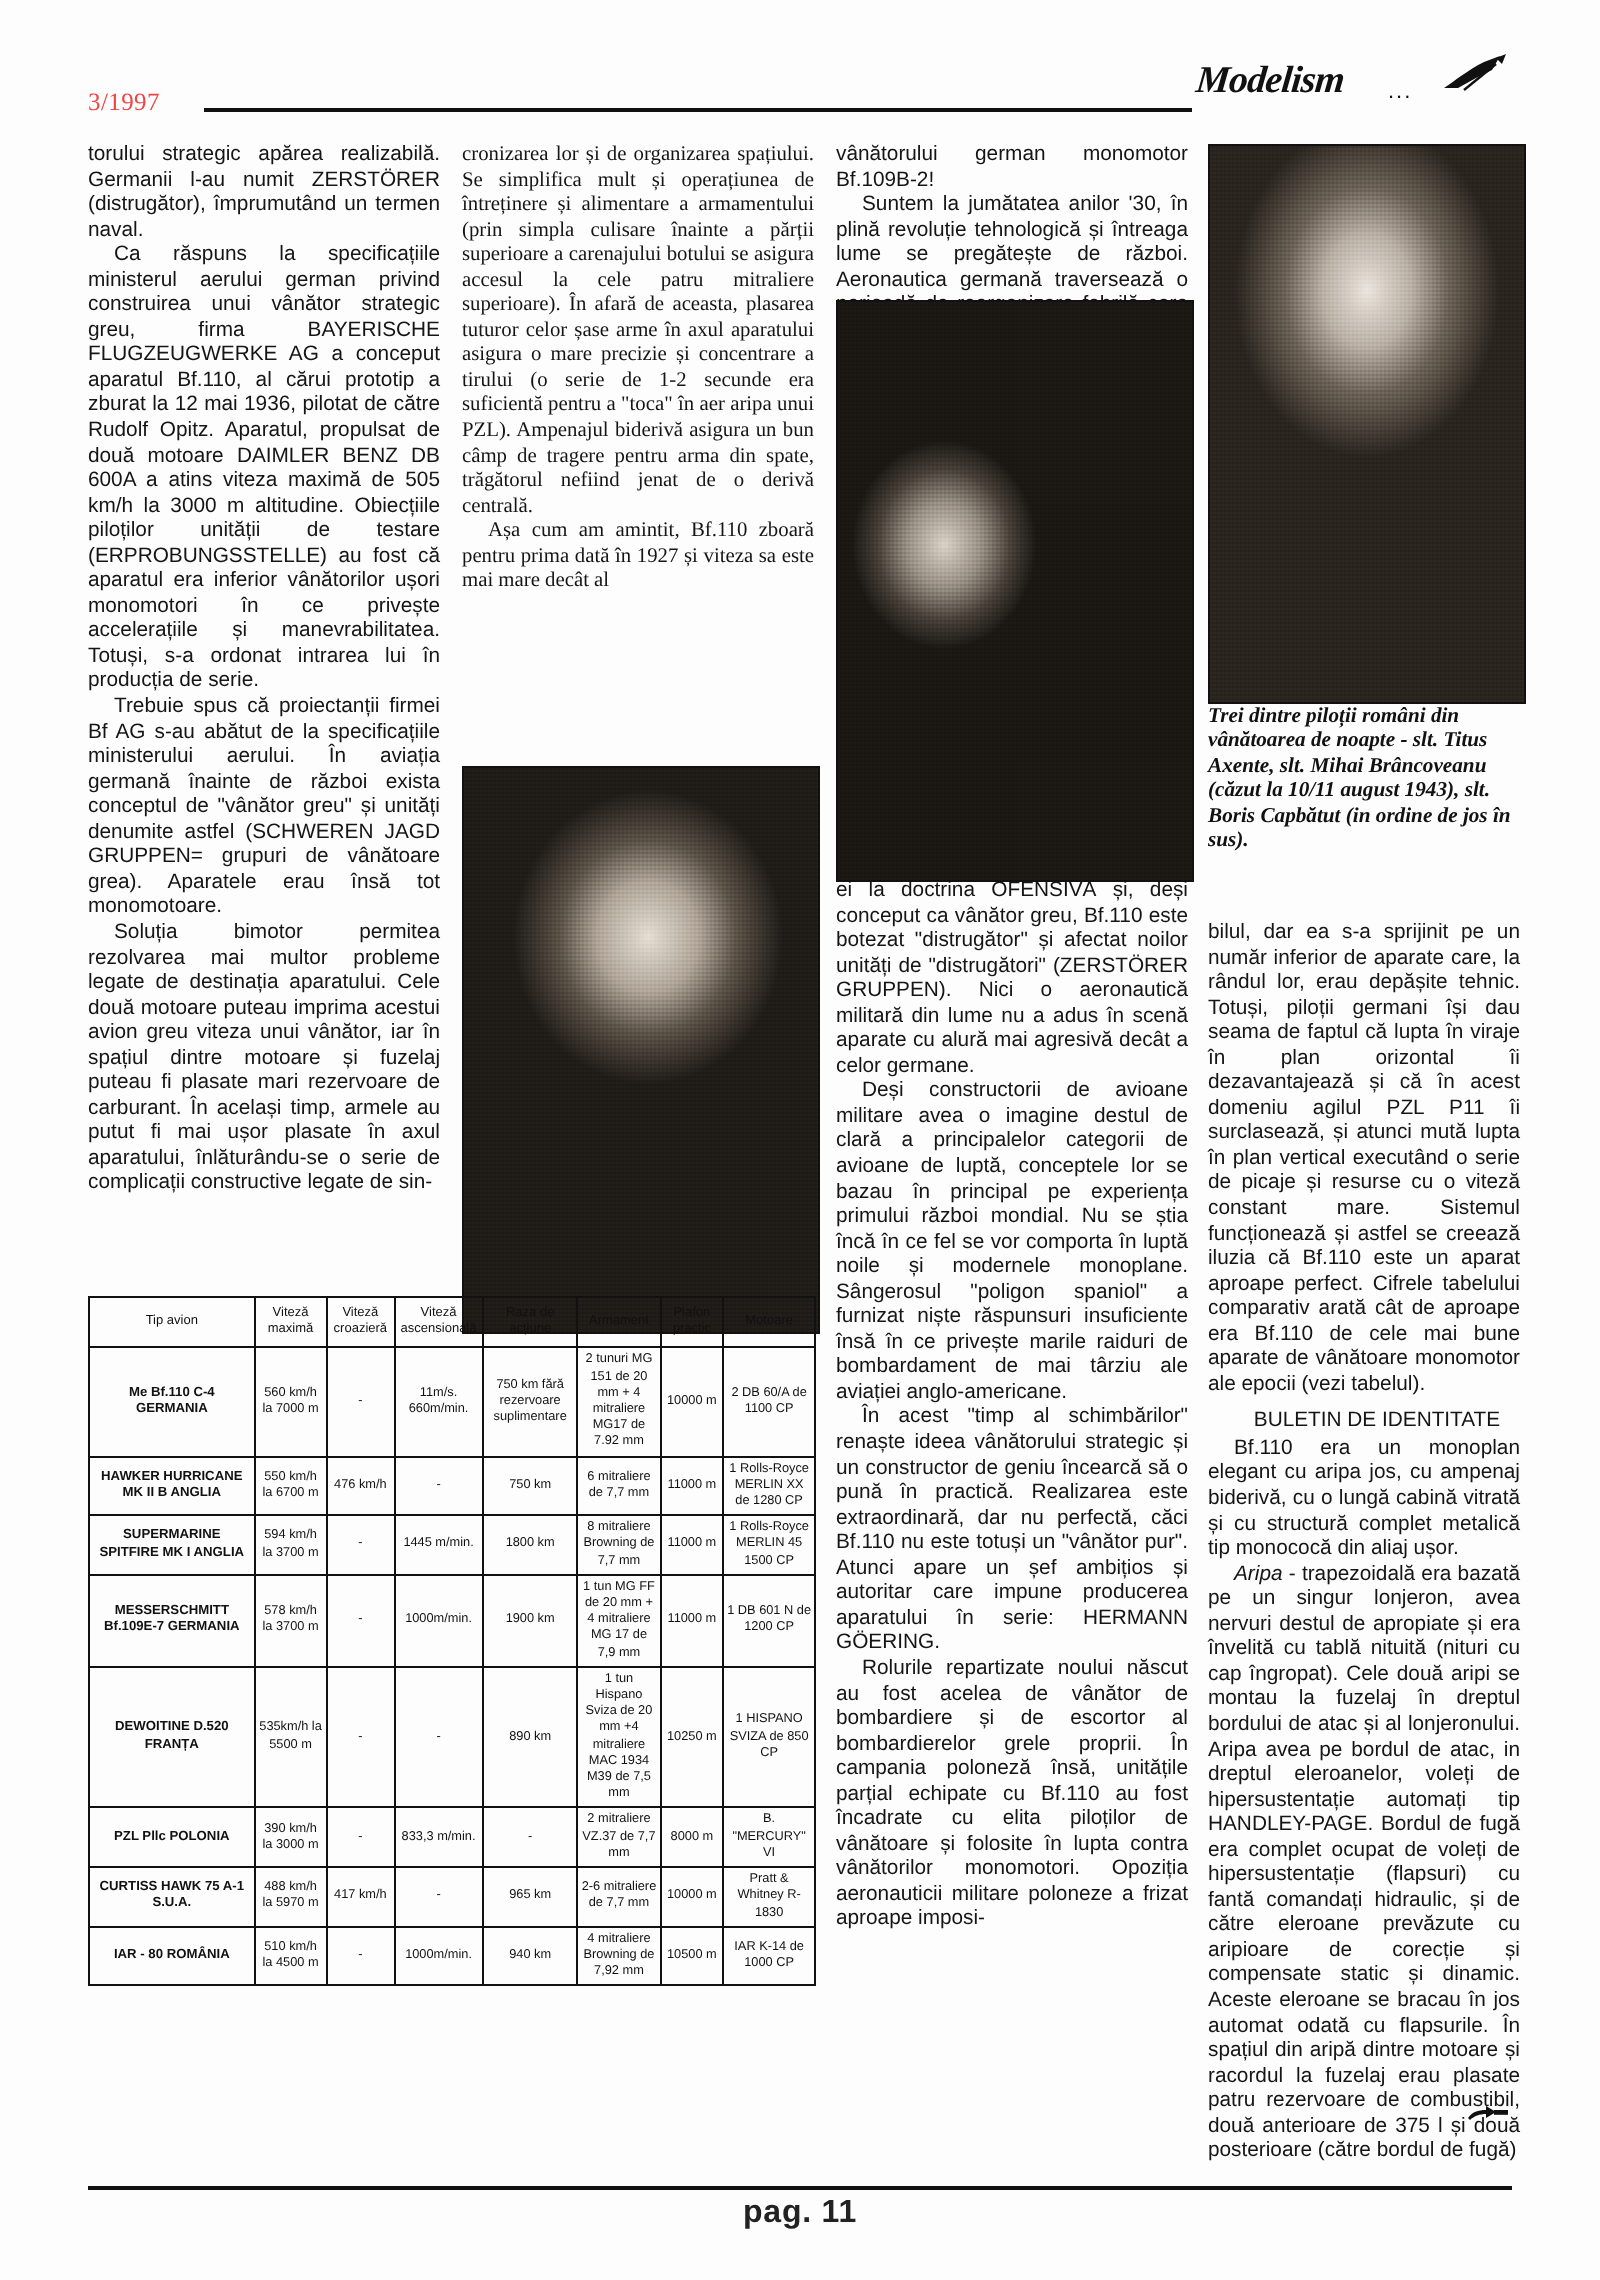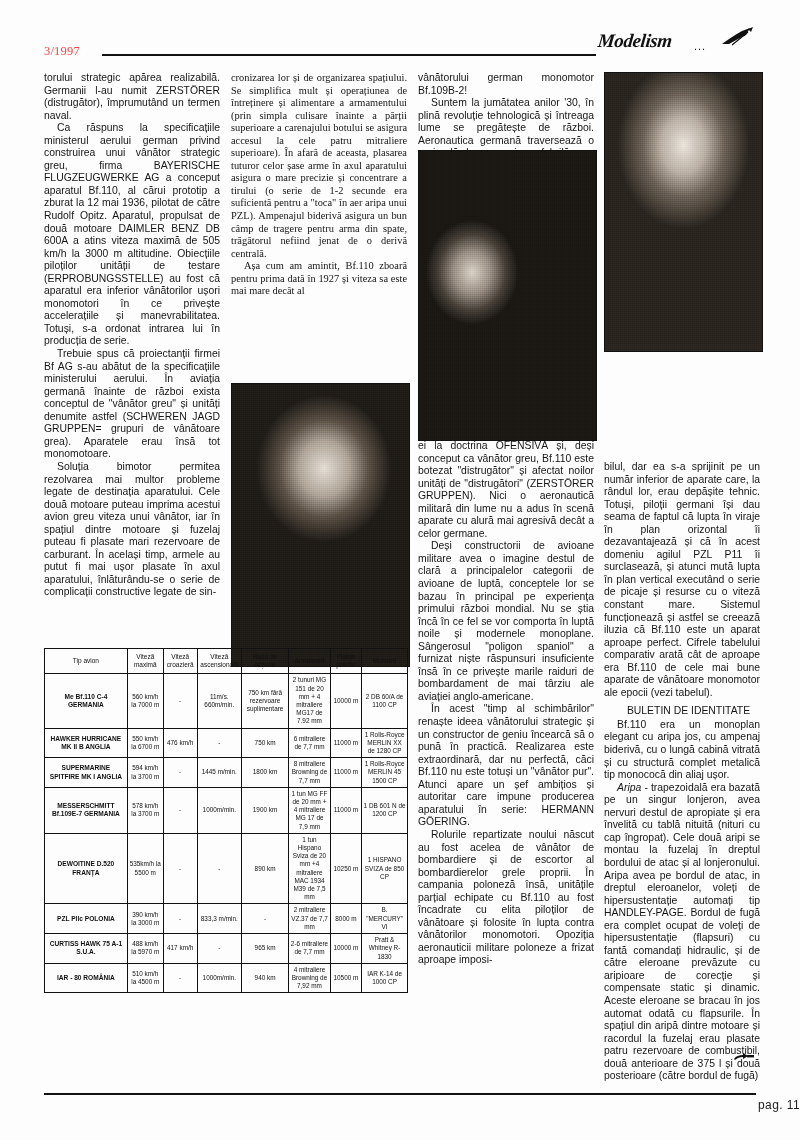--- a/index.html
+++ b/index.html
@@ -239,25 +239,26 @@
     right: 44px;
     top: 1093px;
     height: 1.5px;
     background: #111;
   }
   .page-number {
     position: absolute;
     left: 0;
     right: 0;
     top: 1098px;
-    text-align: right;
+    text-align: center;
     font-family: "Liberation Sans", sans-serif;
-    font-size: 12px;
+    font-size: 16px;
     color: #222;
     letter-spacing: .4px;
+    font-weight: bold;
   }
 </style>
 </head>
 <body>
 
 <div class="page">
 
   <div class="masthead">
     <div class="issue-no">3/1997</div>
     <div class="masthead-rule"></div>
@@ -307,20 +308,21 @@
   <div class="photo" id="photo-portrait">
     <div class="grain p2"></div>
     <div class="speckle"></div>
   </div>
 
   <div class="photo" id="photo-group">
     <div class="grain p3"></div>
     <div class="speckle"></div>
   </div>
 
+  <div class="caption">Trei dintre piloții români din vânătoarea de noapte - slt. Titus Axente, slt. Mihai Brâncoveanu (căzut la 10/11 august 1943), slt. Boris Capbătut (in  ordine de jos în sus).</div>
 
   <div class="table-wrap">
     <table class="spec">
       <colgroup>
         <col class="c0">
           <col class="c1">
           <col class="c2">
           <col class="c3">
         <col class="c4">
           <col class="c5">

